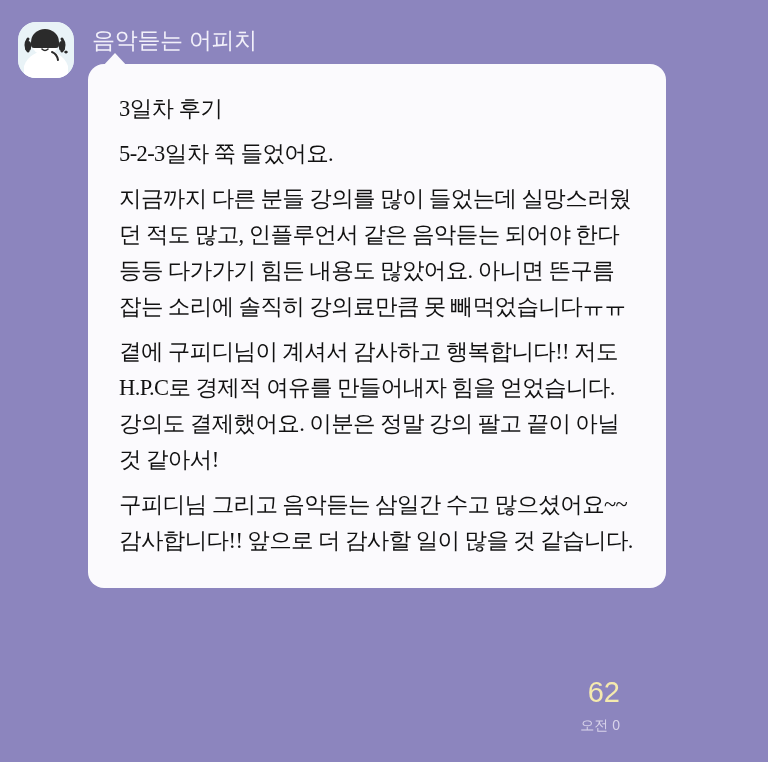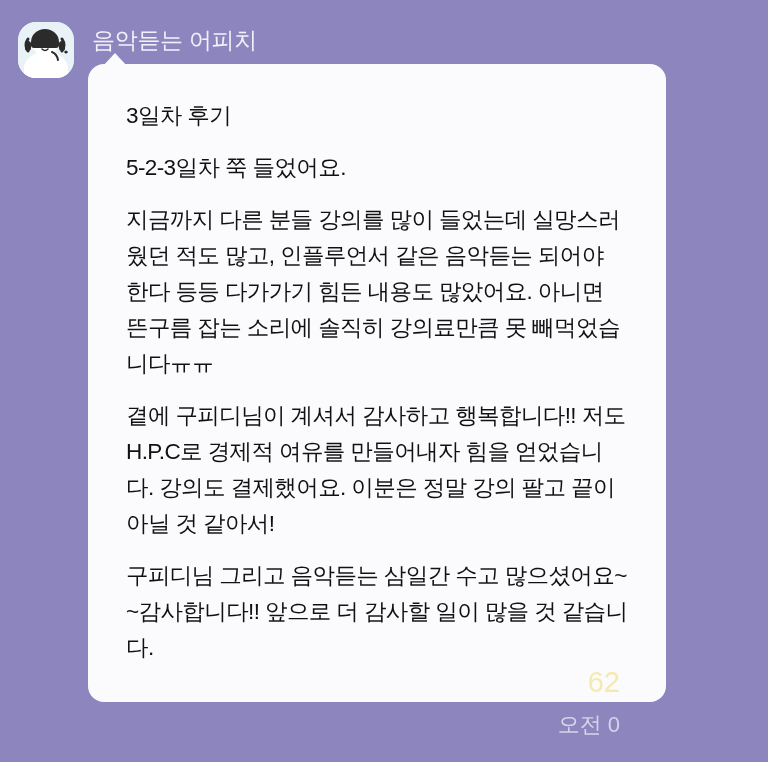--- a/index.html
+++ b/index.html
@@ -72,42 +72,43 @@
     position: absolute;
     top: -11px;
     left: 14px;
     width: 0;
     height: 0;
     border-left: 13px solid transparent;
     border-right: 13px solid transparent;
     border-bottom: 14px solid #FBFAFD;
   }
   .bubble p {
-    margin: 16px;
+    margin: 9px;
+    font-family: Liberation Serif, serif;
   }
   .meta {
     position: absolute;
     right: 8px;
     bottom: 26px;
     text-align: right;
     color: #F3E9A8;
     pointer-events: none;
   }
   .unread-count {
     font-size: 29px;
     line-height: 28px;
     color: #F5EAAE;
     display: block;
   }
   .timestamp {
-    font-size: 22px;
+    font-size: 14px;
     line-height: 22px;
     color: #D8D3EA;
     display: block;
-    margin-top: 18px;
+    margin-top: 8px;
     white-space: nowrap;
   }
 </style>
 </head>
 <body>
 
 <div class="chat-root">
 
   <div class="message-row">
 

